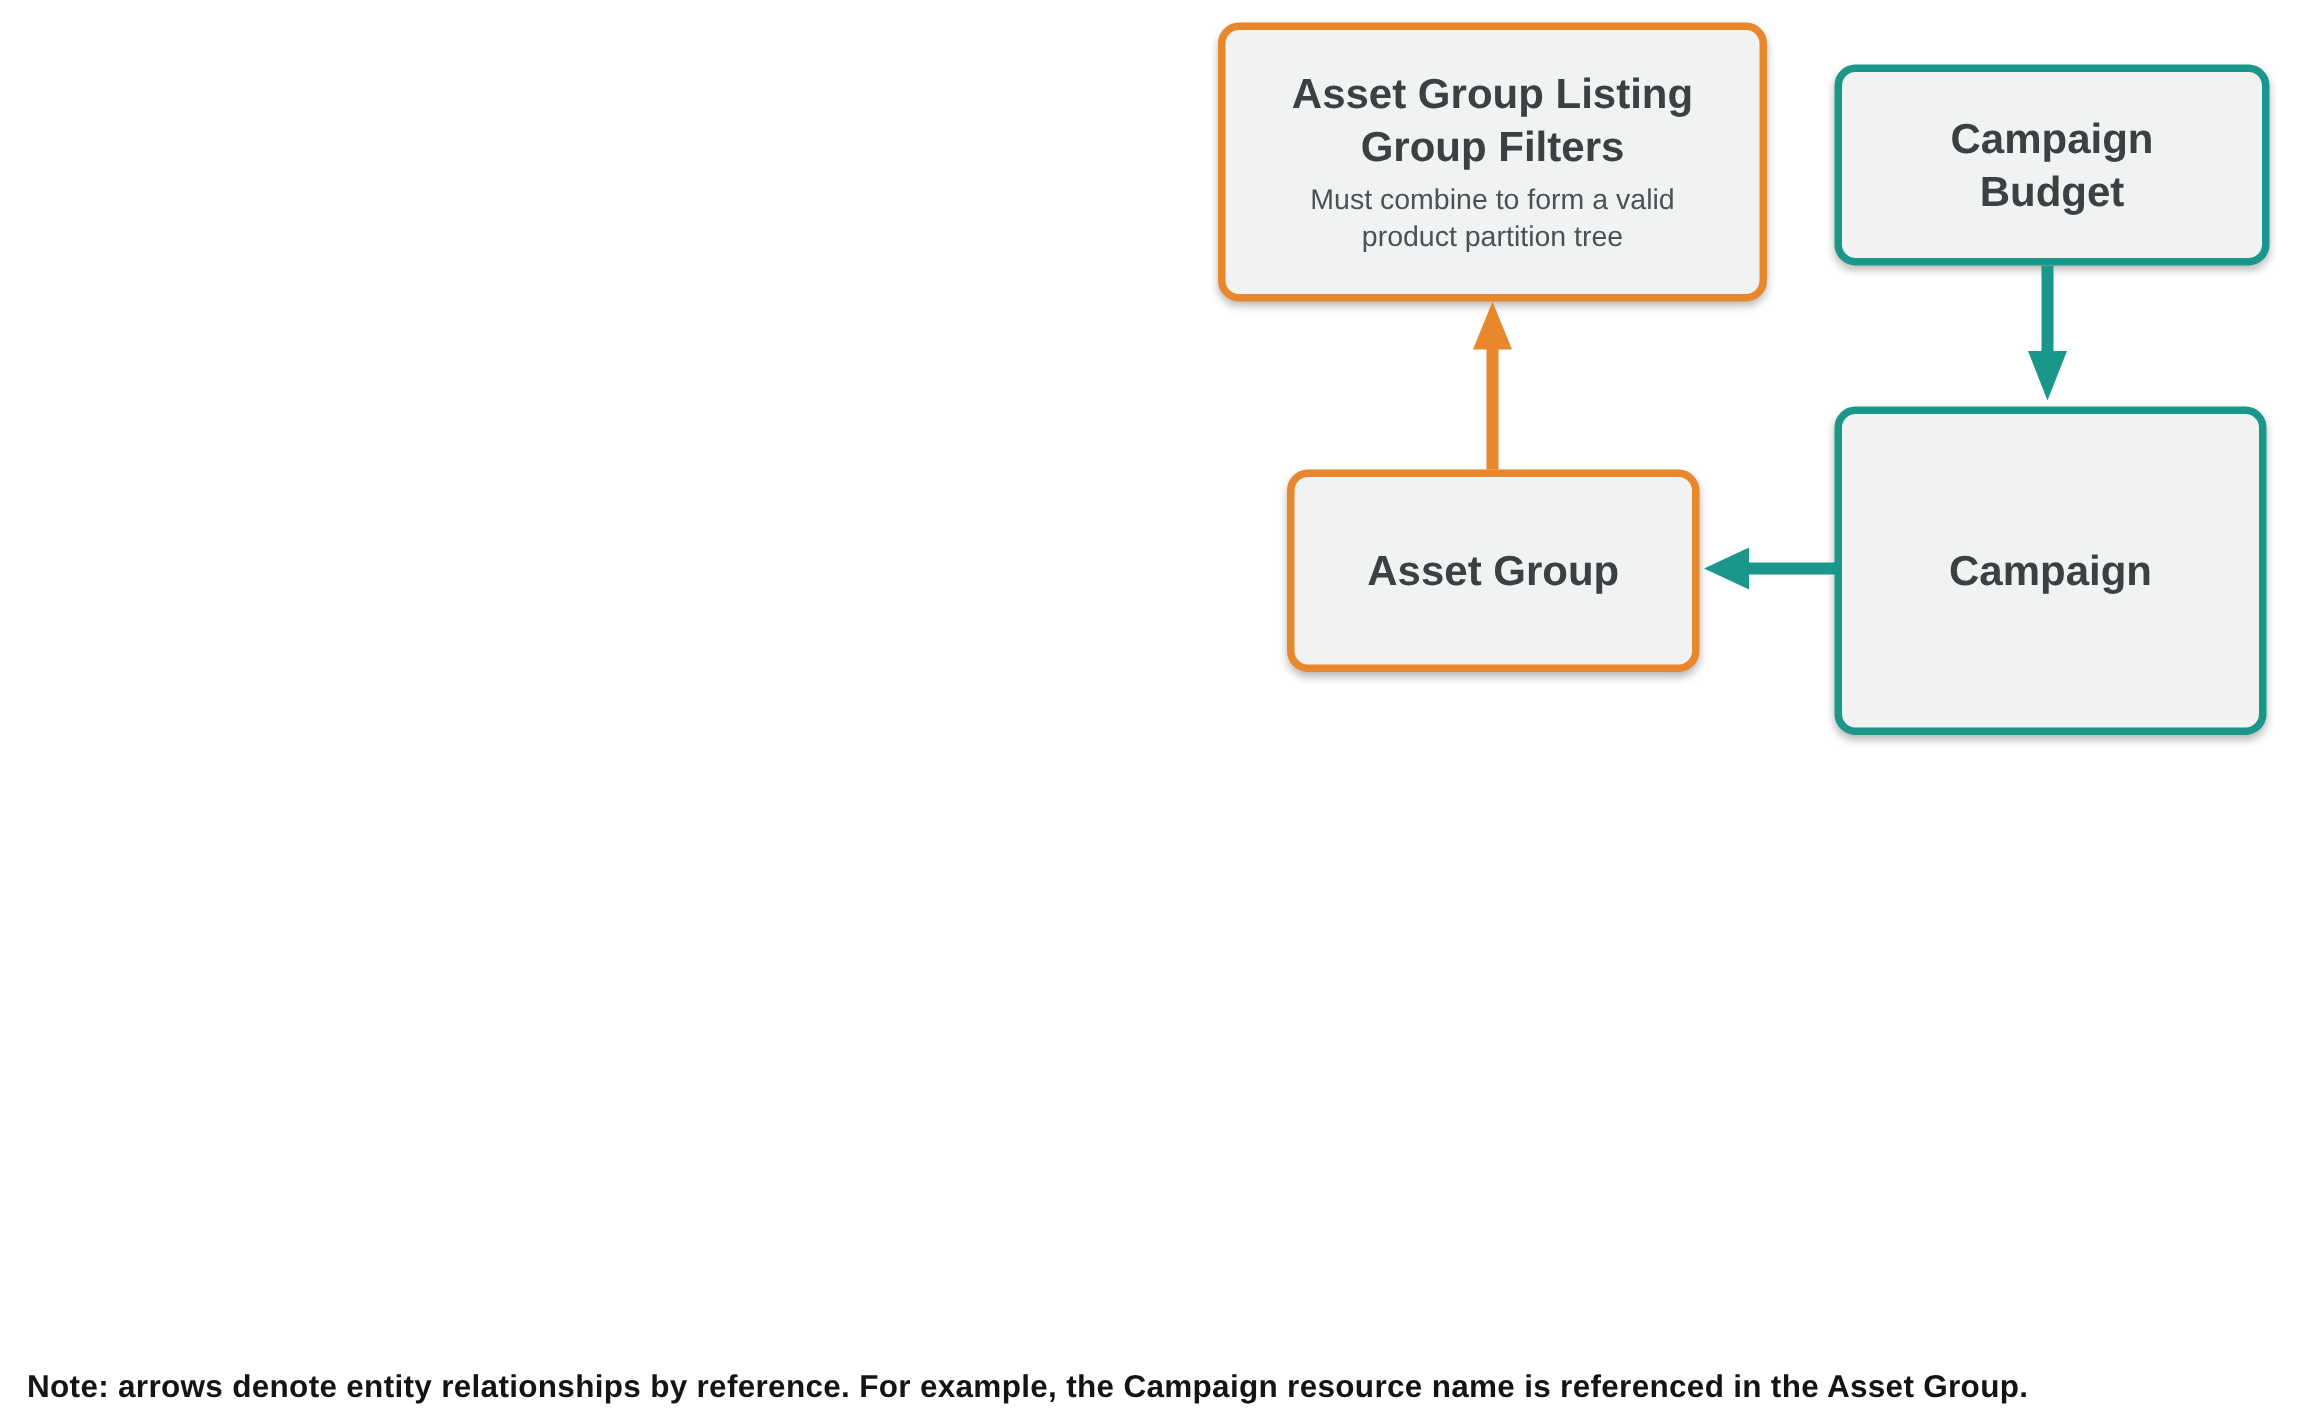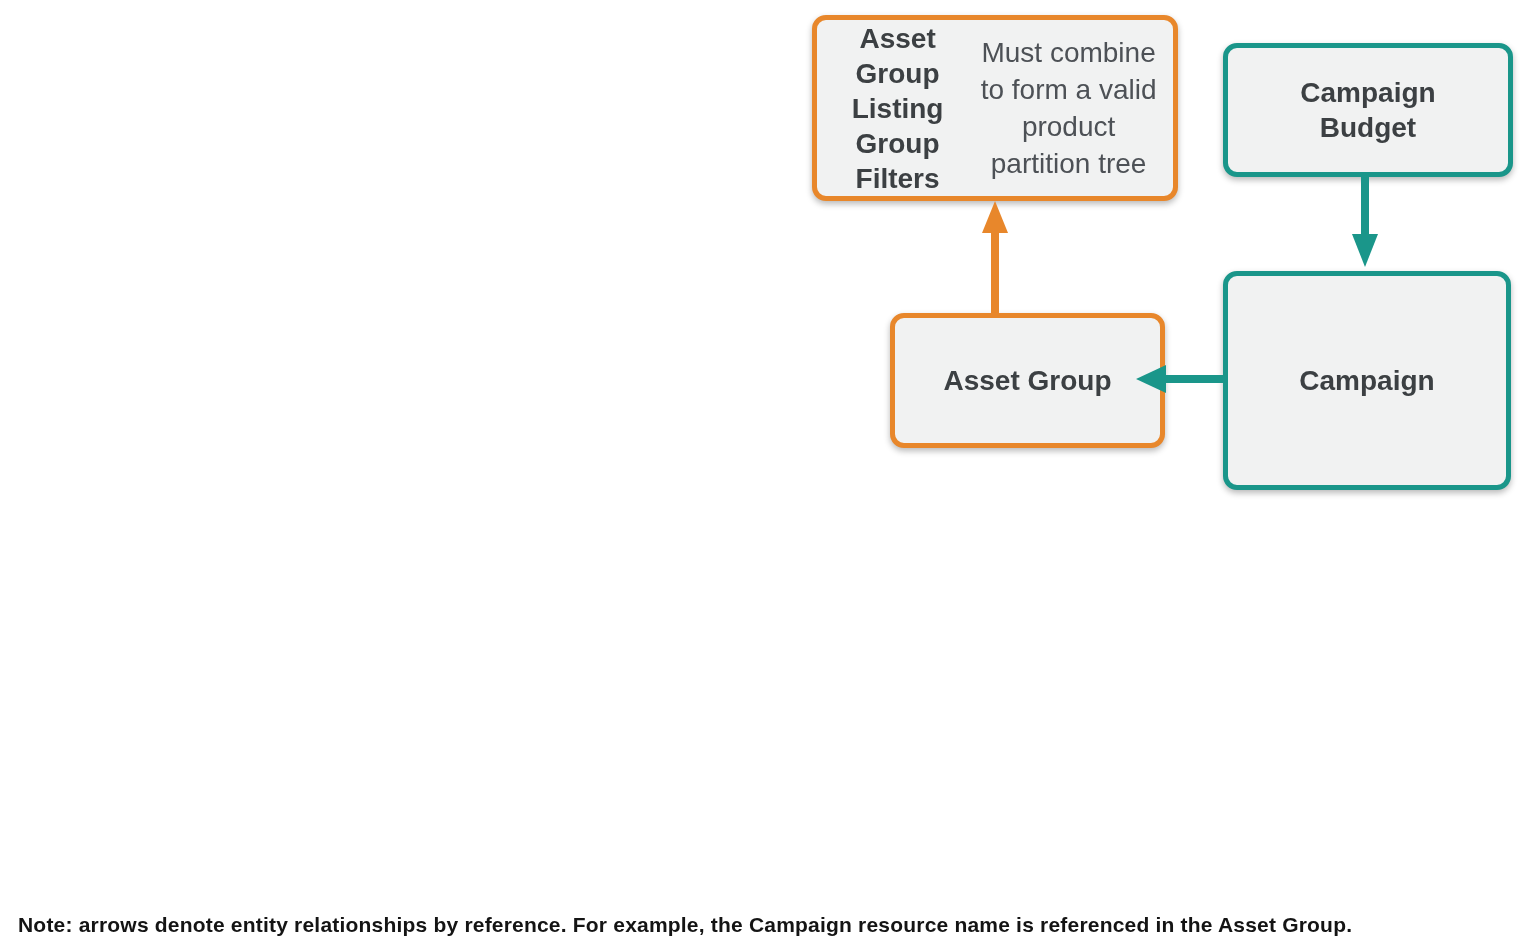--- a/index.html
+++ b/index.html
@@ -16,37 +16,38 @@
     overflow: hidden;
   }
   .node {
     position: absolute;
     box-sizing: border-box;
     background: var(--node-bg, #F1F2F2);
     border-radius: 14px;
     border: 5px solid #999;
     box-shadow: 0 3px 6px rgba(0,0,0,0.28);
     display: flex;
+    flex-direction: column;
     align-items: center;
     justify-content: center;
     text-align: center;
     gap: 6px;
     padding: 3px 10px;
   }
   .node.orange { border-color: var(--orange, #E8872B); }
   .node.teal   { border-color: var(--teal, #1A968A); }
   .node .title {
     font-size: 28px;
     font-weight: bold;
     line-height: 1.25;
     color: var(--title-color, #3C4043);
     white-space: pre-line;
   }
   .node .subtitle {
-    font-size: 28px;
+    font-size: 19px;
     font-weight: normal;
     line-height: 1.33;
     color: var(--subtitle-color, #4D5156);
     white-space: pre-line;
   }
   .arrow-part { position: absolute; }
   .shaft-orange { background: var(--orange, #E8872B); }
   .shaft-teal   { background: var(--teal, #1A968A); }
   .head { width: 0; height: 0; }
   .head-up {
@@ -72,21 +73,21 @@
     font-weight: bold;
     letter-spacing: 0.2px;
     color: var(--note-color, #141414);
     white-space: nowrap;
   }
 
   
   #node-filters  { left: 812px;  top: 15px;  width: 366px; height: 186px; }
   #node-budget   { left: 1223px; top: 43px;  width: 290px; height: 134px; }
   #node-campaign { left: 1223px; top: 271px; width: 288px; height: 219px; }
-  #node-asset    { left: 858px;  top: 313px; width: 275px; height: 135px; margin-left: 32px; }
+  #node-asset    { left: 858px;  top: 313px; width: 275px; height: 135px; }
 
   
   #arrow-asset-to-filters-head  { left: 982px;  top: 201px; }
   #arrow-asset-to-filters-shaft { left: 991px;  top: 231px; width: 8px;  height: 82px; }
   #arrow-budget-to-campaign-shaft { left: 1361px; top: 177px; width: 8px; height: 57px; }
   #arrow-budget-to-campaign-head  { left: 1352px; top: 234px; }
   #arrow-campaign-to-asset-head  { left: 1136px; top: 365px; }
   #arrow-campaign-to-asset-shaft { left: 1164px; top: 375px; width: 60px; height: 8px; }
 </style>
 </head>

